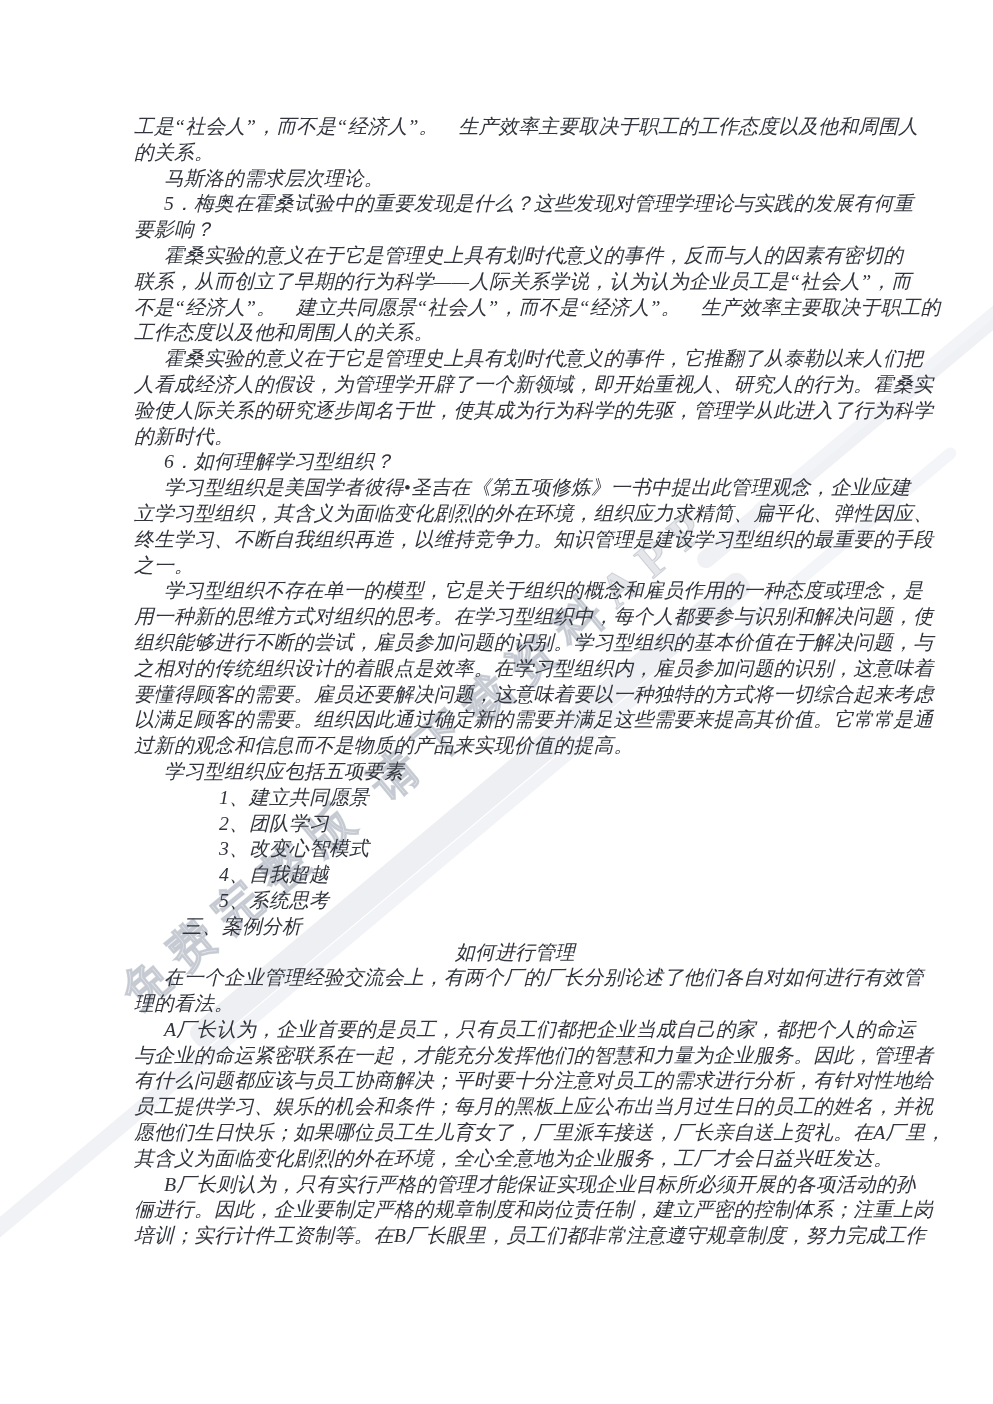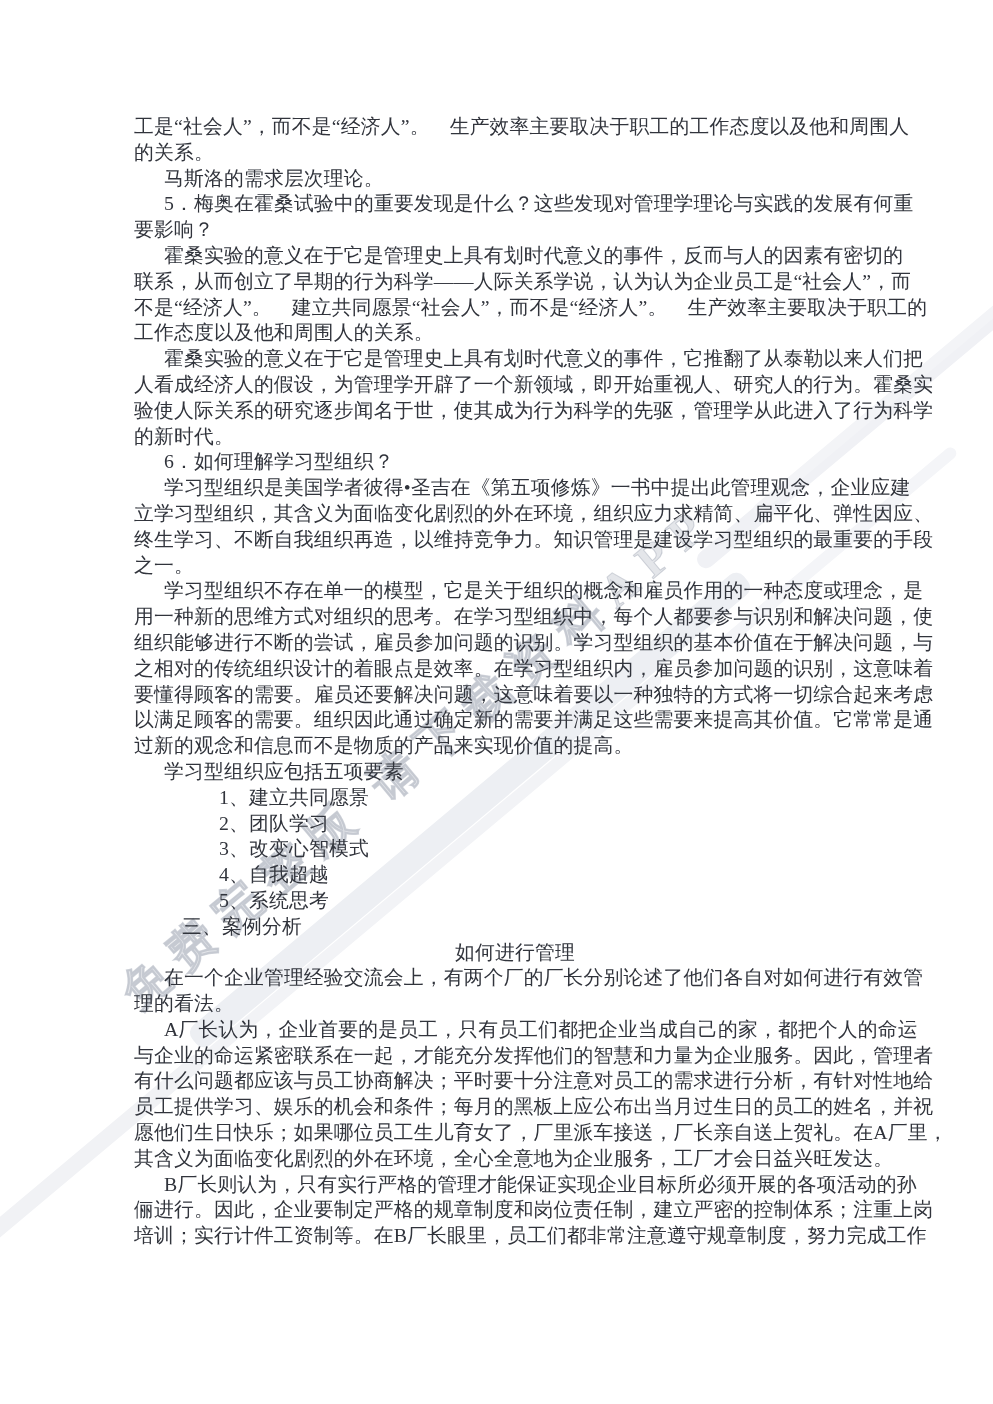--- a/index.html
+++ b/index.html
@@ -48,20 +48,21 @@
     color: rgba(184, 189, 200, 0.38);
     -webkit-text-stroke: 1px rgba(160, 166, 180, 0.45);
   }
 
   
   .text-block {
     position: absolute;
     left: 134px;
     top: 114px;
     width: 762px;
+    font-style: italic;
   }
   .line {
     height: 25.8px;
     line-height: 25.8px;
     font-size: 19.8px;
     white-space: nowrap;
     color: #31343c;
     letter-spacing: 0.2px;
   }
   .line.k-para  { text-indent: 30px; }

